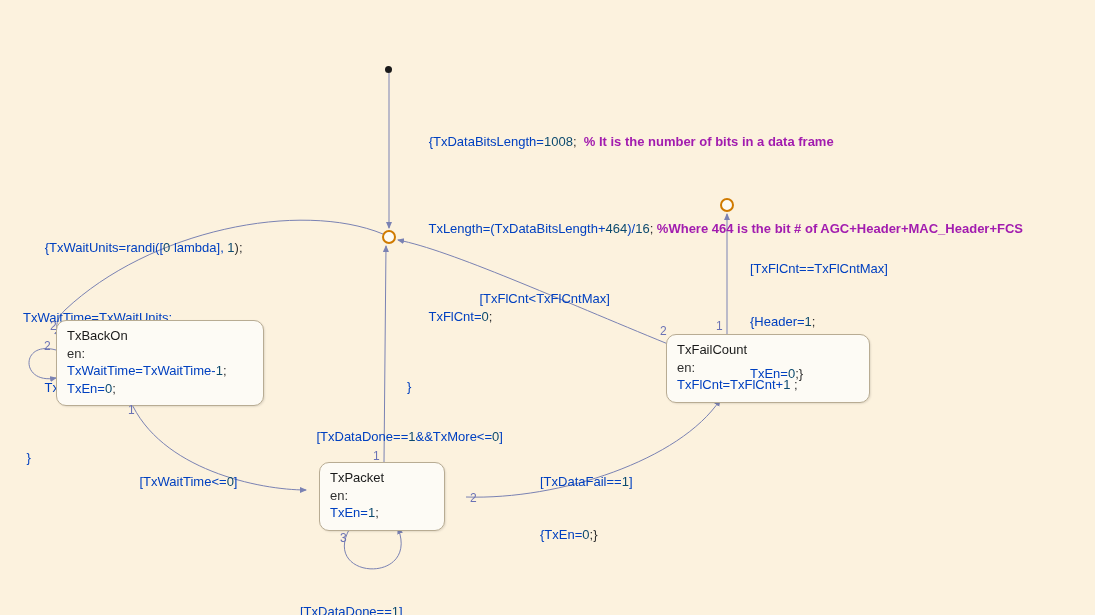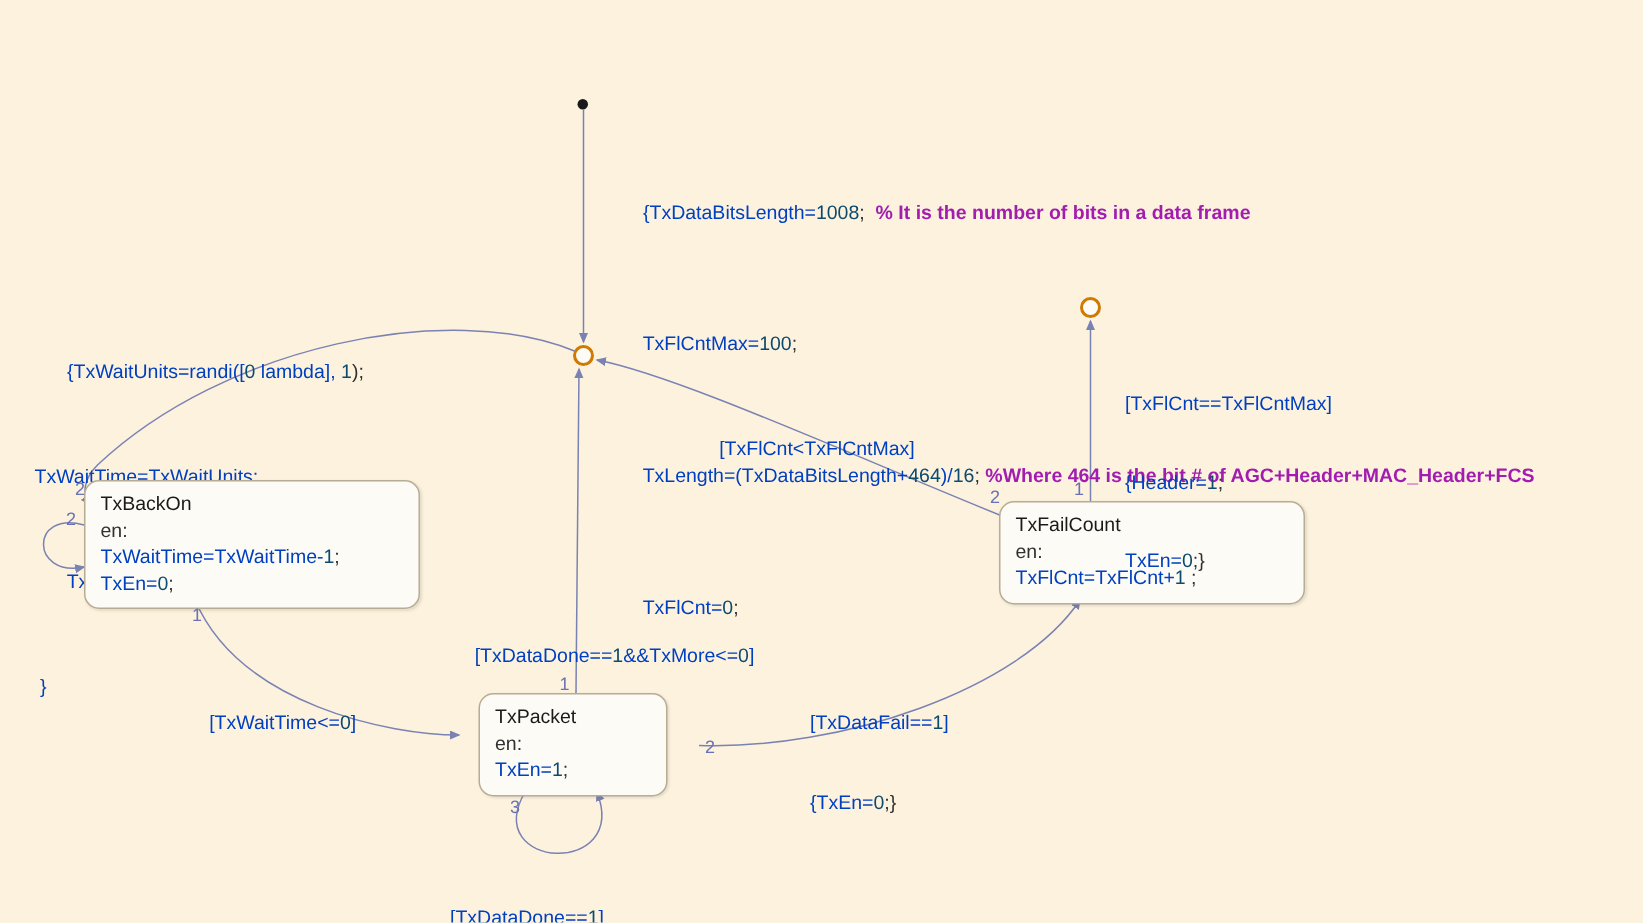--- a/index.html
+++ b/index.html
@@ -107,43 +107,40 @@
     <path d="M 668 344 C 560 300, 450 250, 398 240" marker-end="url(#ah)"></path>
 
     <path d="M 727 334 L 727 214" marker-end="url(#ah)"></path>
   </svg>
 
   <div class="label" style="left:407px; top:80px;">
     <div>
       <span class="kw">{TxDataBitsLength=</span><span class="num">1008</span><span class="op">;  </span><span class="cmt">% It is the number of bits in a data frame</span>
     </div>
     <div>
-      <span class="kw">TxFlCntMax=</span><span class="num">100</span><span class="op">;</span>
-    </div>
-    <div>
       <span class="kw">TxLength=(TxDataBitsLength+</span><span class="num">464</span><span class="kw">)/</span><span class="num">16</span><span class="op">; </span><span class="cmt">%Where 464 is the bit # of AGC+Header+MAC_Header+FCS</span>
     </div>
     <div>
       <span class="kw">TxFlCnt=</span><span class="num">0</span><span class="op">;</span>
     </div>
     <div><span class="kw">}</span></div>
   </div>
 
   <div class="label" style="left:23px; top:186px;">
     <div>
       <span class="kw">{TxWaitUnits=randi([</span><span class="num">0</span><span class="kw"> lambda], </span><span class="num">1</span><span class="op">);</span>
     </div>
     <div><span class="kw">TxWaitTime=TxWaitUnits;</span></div>
     <div>
       <span class="kw">TxMore=randi([</span><span class="num">1</span><span class="kw"> </span><span class="num">4</span><span class="kw">], </span><span class="num">1</span><span class="kw">)-</span><span class="num">1</span><span class="op">;</span>
     </div>
     <div><span class="kw"> }</span></div>
   </div>
 
-  <div class="state" style="left:56px; top:320px; width:224px;">
+  <div class="state" style="left:56px; top:320px; width:208px;">
     <div class="title">TxBackOn</div>
     <div><span class="op">en:</span></div>
     <div><span class="kw">TxWaitTime=TxWaitTime-</span><span class="num">1</span><span class="op">;</span></div>
     <div><span class="kw">TxEn=</span><span class="num">0</span><span class="op">;</span></div>
   </div>
 
   <div class="state" style="left:319px; top:462px; width:126px;">
     <div class="title">TxPacket</div>
     <div><span class="op">en:</span></div>
     <div><span class="kw">TxEn=</span><span class="num">1</span><span class="op">;</span></div>

